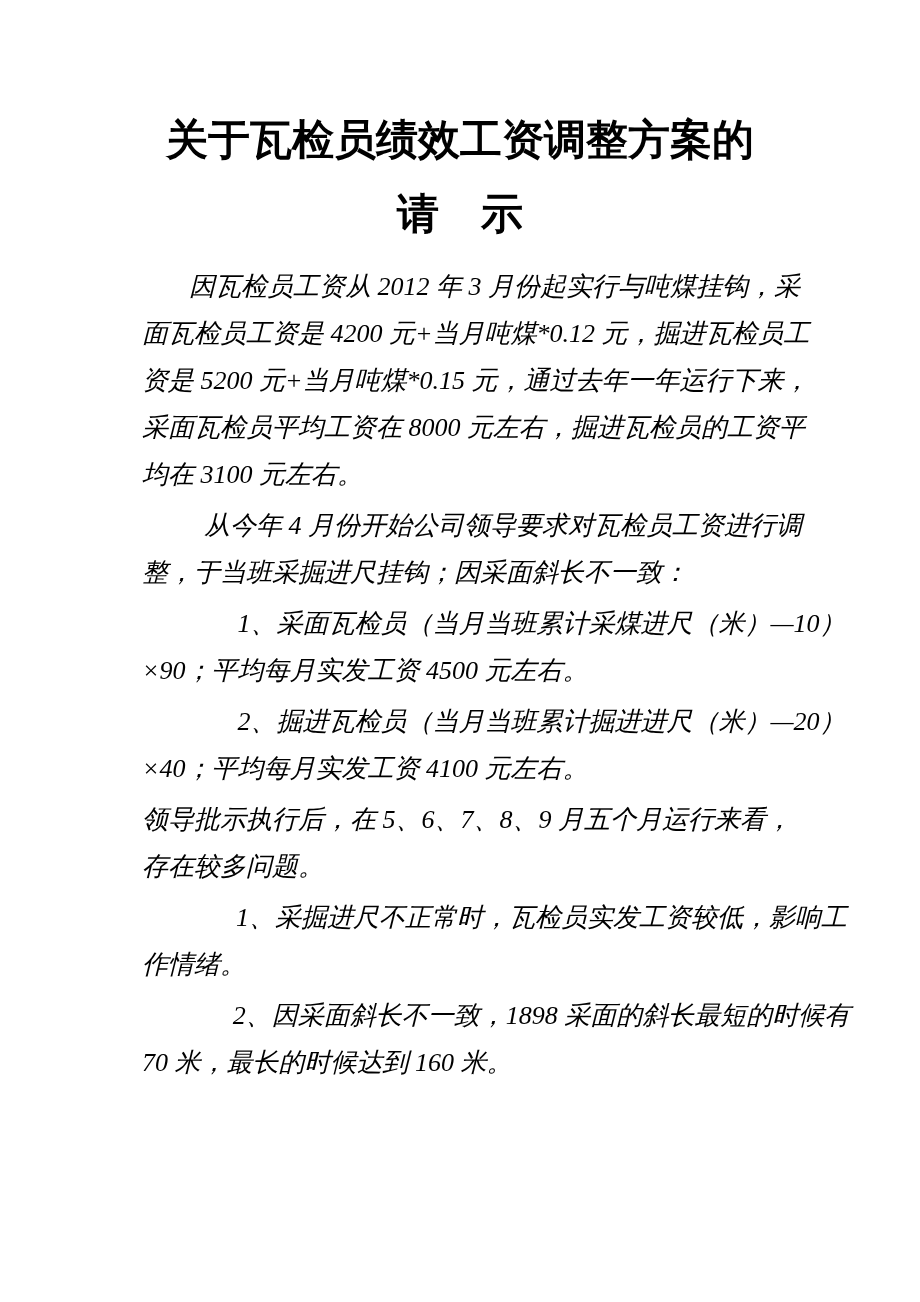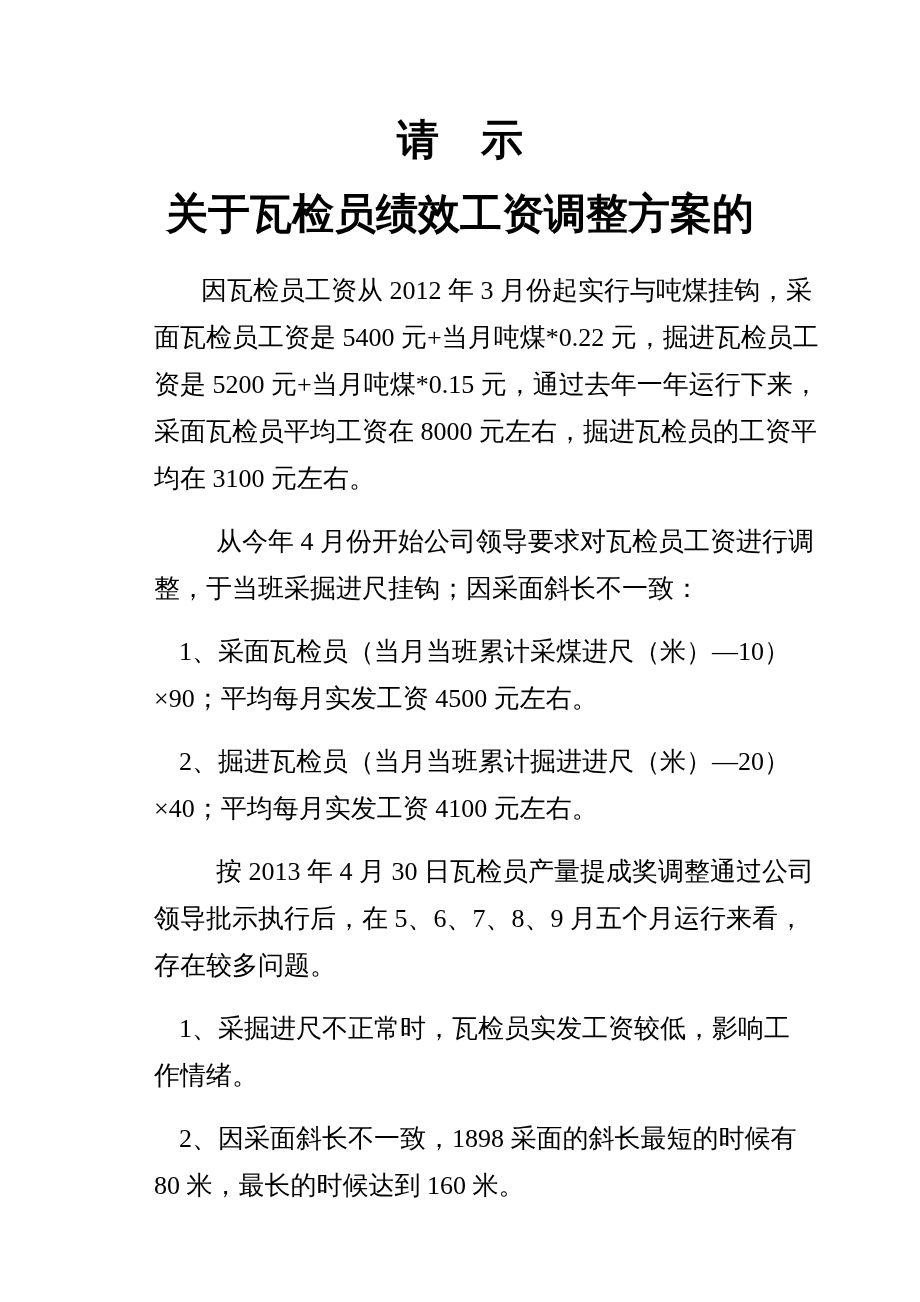--- a/index.html
+++ b/index.html
@@ -24,61 +24,60 @@
   }
   .title-line { width: 100%; }
   .body-text {
     margin-top: 12px;
     margin-left: 138px;
     margin-right: 0;
     font-size: 26px;
     line-height: 47px;
     white-space: nowrap;
   }
-  .paragraph { margin: 16px; padding: 0; }
+  .paragraph { margin: 4px; padding: 0; font-style: italic; }
   .line { height: 47px; }
   .first-normal { padding-left: 47px; }
   .first-deep   { padding-left: 62px; }
-  .first-list   { padding-left: 25px; }
+  .first-list   { padding-left: 25px; text-align: center; }
 </style>
 </head>
 <body>
 
 <div class="page">
   <header class="title-block">
+    <div class="title-line">关于瓦检员绩效工资调整方案的</div>
     <div class="title-line">请　示</div>
-    <div class="title-line">关于瓦检员绩效工资调整方案的</div>
   </header>
   <main class="body-text">
       <div class="paragraph">
         <div class="line first-normal">因瓦检员工资从 2012 年 3 月份起实行与吨煤挂钩，采</div>
-        <div class="line">面瓦检员工资是 5400 元+当月吨煤*0.22 元，掘进瓦检员工</div>
+        <div class="line">面瓦检员工资是 4200 元+当月吨煤*0.12 元，掘进瓦检员工</div>
         <div class="line">资是 5200 元+当月吨煤*0.15 元，通过去年一年运行下来，</div>
         <div class="line">采面瓦检员平均工资在 8000 元左右，掘进瓦检员的工资平</div>
         <div class="line">均在 3100 元左右。</div>
       </div>
       <div class="paragraph">
         <div class="line first-deep">从今年 4 月份开始公司领导要求对瓦检员工资进行调</div>
         <div class="line">整，于当班采掘进尺挂钩；因采面斜长不一致：</div>
       </div>
       <div class="paragraph">
         <div class="line first-list">1、采面瓦检员（当月当班累计采煤进尺（米）—10）</div>
         <div class="line">×90；平均每月实发工资 4500 元左右。</div>
       </div>
       <div class="paragraph">
         <div class="line first-list">2、掘进瓦检员（当月当班累计掘进进尺（米）—20）</div>
         <div class="line">×40；平均每月实发工资 4100 元左右。</div>
       </div>
       <div class="paragraph">
-        <div class="line first-deep">按 2013 年 4 月 30 日瓦检员产量提成奖调整通过公司</div>
         <div class="line">领导批示执行后，在 5、6、7、8、9 月五个月运行来看，</div>
         <div class="line">存在较多问题。</div>
       </div>
       <div class="paragraph">
         <div class="line first-list">1、采掘进尺不正常时，瓦检员实发工资较低，影响工</div>
         <div class="line">作情绪。</div>
       </div>
       <div class="paragraph">
         <div class="line first-list">2、因采面斜长不一致，1898 采面的斜长最短的时候有</div>
-        <div class="line">80 米，最长的时候达到 160 米。</div>
+        <div class="line">70 米，最长的时候达到 160 米。</div>
       </div>
     </main>
 </div>
 
 </body></html>

